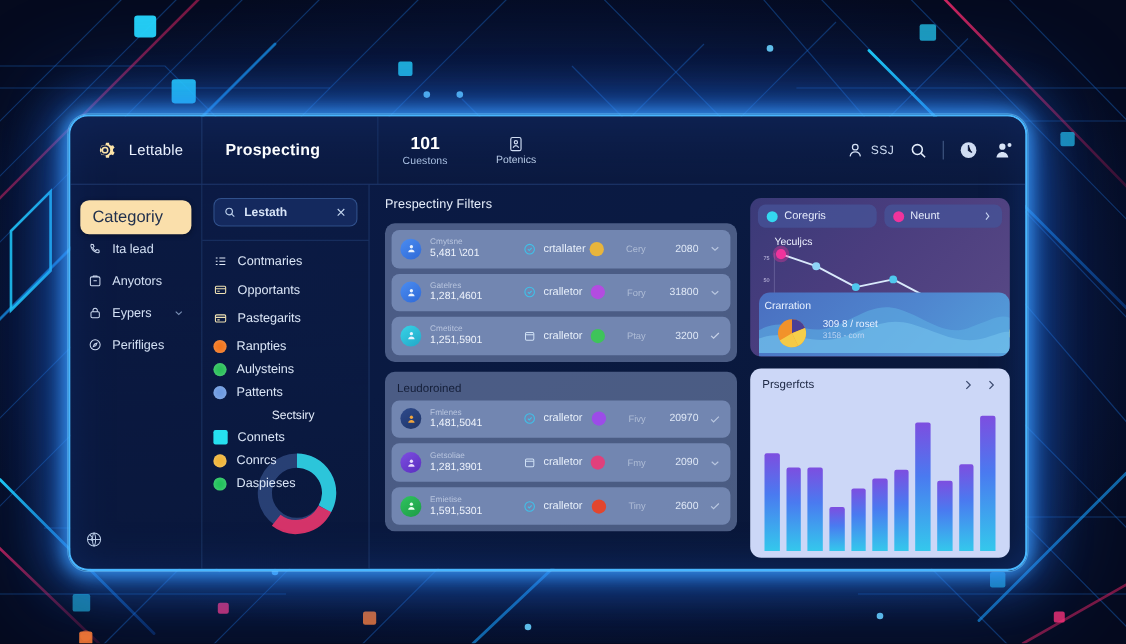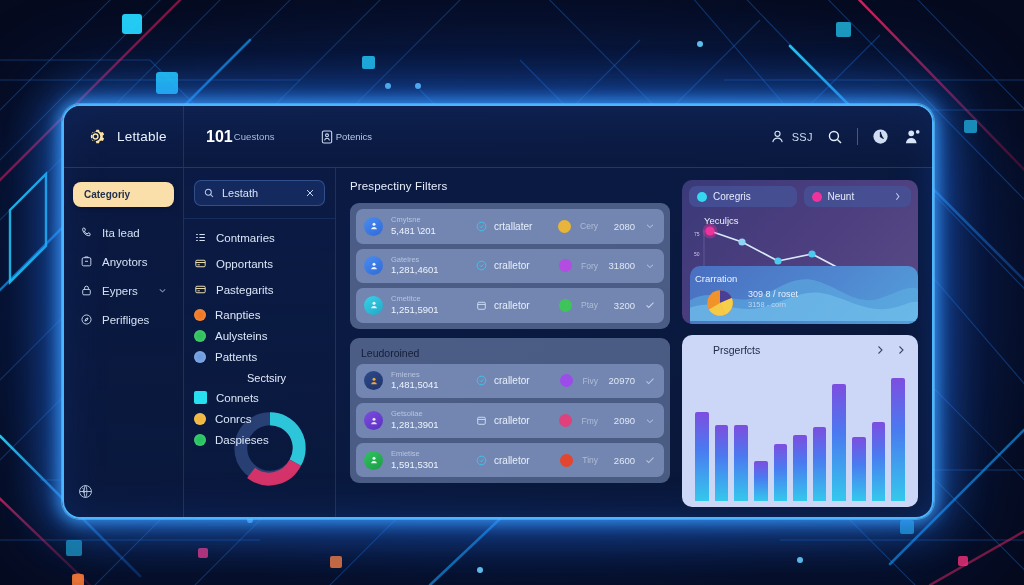--- a/index.html
+++ b/index.html
@@ -63,21 +63,21 @@
   .topbar-title {
     flex: 0 0 160px;
     padding-left: 21px;
     height: 100%;
     display: flex; align-items: center;
     border-right: 1px solid rgba(90,150,230,.16);
   }
   .topbar-title span { color: #fbfdff; font-size: 14.5px; font-weight: bold; letter-spacing: .2px; }
 
   .stat-block {
-    display: flex; flex-direction: row; align-items: center;
+    display: flex; flex-direction: column; align-items: center;
     justify-content: center; gap: 1px;
     padding: 0 22px;
   }
   .stat-num { color: #ffffff; font-size: 16px; font-weight: bold; }
   .stat-lbl { color: #a9bfe2; font-size: 9.5px; letter-spacing: .1px; }
   .stat-ic-lbl { color: #b8cbe8; font-size: 9.5px; }
 
   #topbar-spacer { flex: 1 1 auto; }
 
   #topbar-actions {
@@ -97,26 +97,25 @@
     width: 120px; flex: 0 0 120px;
     border-right: 1px solid rgba(90,150,230,.20);
     padding: 14px 9px 0 9px;
     display: flex; flex-direction: column;
     position: relative;
     background: linear-gradient(180deg, rgba(10,24,62,.55), rgba(9,20,52,.35));
   }
   .cat-pill {
     background: #fadfab;
     color: #21304d;
-    font-size: 10px;
+    font-size: 15px;
     border-radius: 8px;
     padding: 7px 11px;
-    margin-bottom: 13px;
+    margin-bottom: 1px;
     box-shadow: 0 1px 5px rgba(0,0,0,.32);
-    font-weight: bold;
   }
   .side-item {
     display: flex; align-items: center; gap: 9px;
     padding: 6px 6px 6px 7px;
     margin-bottom: 4px;
     color: #d3e0f4; font-size: 11.5px;
     border-radius: 6px;
     position: relative;
   }
   .side-item .lbl { flex: 1 1 auto; }
@@ -131,20 +130,21 @@
     position: relative;
     background: linear-gradient(180deg, rgba(11,27,68,.45), rgba(9,20,52,.25));
   }
   #search-wrap { padding: 12px 10px; border-bottom: 1px solid rgba(90,150,230,.16); }
   #search-box {
     display: flex; align-items: flex-start; gap: 7px;
     background: #14295e;
     border: 1px solid rgba(110,165,235,.32);
     border-radius: 7px;
     padding: 6px 8px;
+    font-weight: bold;
   }
   #search-val { flex: 1 1 auto; color: #d7e4f7; font-size: 11px; }
 
   #nav-list { padding: 12px 10px 0 10px; position: relative; z-index: 2; text-align: center; }
   .nav-row {
     display: flex; align-items: center; gap: 9px;
     color: #dbe6f7; font-size: 11.5px;
     margin-bottom: 13px;
   }
   .nav-row.tight { margin-bottom: 9px; }
@@ -199,21 +199,21 @@
   .row-av {
     width: 19px; height: 19px; border-radius: 50%; flex: 0 0 19px;
     margin-right: 8px;
     display: flex; align-items: center; justify-content: center;
   }
   .row-txt { width: 84px; flex: 0 0 84px; }
   .row-t1 { color: #b7c4de; font-size: 7.5px; line-height: 1.3; }
   .row-t2 { color: #eef3fc; font-size: 9.5px; line-height: 1.35; }
   .row-mid { flex: 1 1 auto; display: flex; align-items: center; gap: 6px; min-width: 0; }
   .row-mid-lbl { color: #e8f0fb; font-size: 10px; }
-  .row-badge { display: flex; align-items: center; gap: 9px; flex: 0 0 auto; margin-right: 9px; }
+  .row-badge { display: flex; align-items: center; gap: 20px; flex: 0 0 auto; margin-right: 9px; }
   .badge-dot { width: 13px; height: 13px; border-radius: 50%; flex: 0 0 13px; }
   .badge-lbl { color: #aebcd6; font-size: 8.5px; }
   .badge-num { color: #dfe8f6; font-size: 9.5px; width: 28px; text-align: right; }
   .row-chev { opacity: .68; flex: 0 0 auto; }
 
   
   #rightcol {
     width: 250px; flex: 0 0 250px;
     padding: 12px 14px 10px 0;
     display: flex; flex-direction: column;
@@ -258,21 +258,21 @@
   .pie-s2 { color: #bed5f2; font-size: 7.5px; line-height: 1.35; }
 
   #bar-card {
     flex: 1 1 auto;
     background: #ccd7f7;
     border-radius: 10px;
     padding: 9px 11px 6px 11px;
     display: flex; flex-direction: column;
     min-height: 0;
   }
-  #bar-head { display: flex; align-items: center; margin-bottom: 2px; margin-left: 20px; }
+  #bar-head { display: flex; align-items: center; margin-bottom: 2px; }
   #bar-title { color: #202b47; font-size: 10.5px; flex: 1 1 auto; }
   #bar-navs { display: flex; gap: 9px; }
   #bars { flex: 1 1 auto; display: flex; align-items: flex-end; gap: 6px; padding: 0 2px; min-height: 0; }
   .bar { flex: 1 1 0; border-radius: 2px 2px 0 0;
          background: linear-gradient(180deg, #7d4ee0 0%, #4a7af0 42%, #34c8ec 100%); }
   #bar-axis { display: flex; justify-content: space-between; padding: 4px 2px 0 2px; }
   .ax-lbl { color: #5d6e95; font-size: 8px; }
 </style>
 </head>
 <body>
@@ -366,20 +366,23 @@
   <div id="topbar">
 
     <div class="brand">
       <svg class="gear-ic" viewBox="0 0 24 24" fill="#fbe3a8">
         <path d="M12 8.4a3.6 3.6 0 100 7.2 3.6 3.6 0 000-7.2zm0 5.6a2 2 0 110-4 2 2 0 010 4z"></path>
         <path d="M20.3 13.1l.06-1.1-.06-1.1 1.64-1.3-1.6-2.77-1.98.67a7.6 7.6 0 00-1.9-1.1L16.1 4.2h-3.2l-.36 2.2a7.6 7.6 0 00-1.9 1.1l-1.98-.67-1.6 2.77 1.64 1.3-.06 1.1.06 1.1-1.64 1.3 1.6 2.77 1.98-.67c.57.46 1.21.83 1.9 1.1l.36 2.2h3.2l.36-2.2a7.6 7.6 0 001.9-1.1l1.98.67 1.6-2.77-1.64-1.3zM12 17.4A5.4 5.4 0 1117.4 12 5.4 5.4 0 0112 17.4z"></path>
       </svg>
       <span class="brand-name">Lettable</span>
     </div>
 
+    <div class="topbar-title">
+      <span>Prospecting</span>
+    </div>
 
     <div class="stat-block">
       <div class="stat-num">101</div>
       <div class="stat-lbl">Cuestons</div>
     </div>
 
     <div class="stat-block">
       <svg width="16" height="16" viewBox="0 0 24 24" fill="none" stroke="#cfdcf2" stroke-width="1.6">
         <rect x="5" y="3" width="14" height="18" rx="2.4"></rect>
         <circle cx="12" cy="9.5" r="2.2"></circle>

